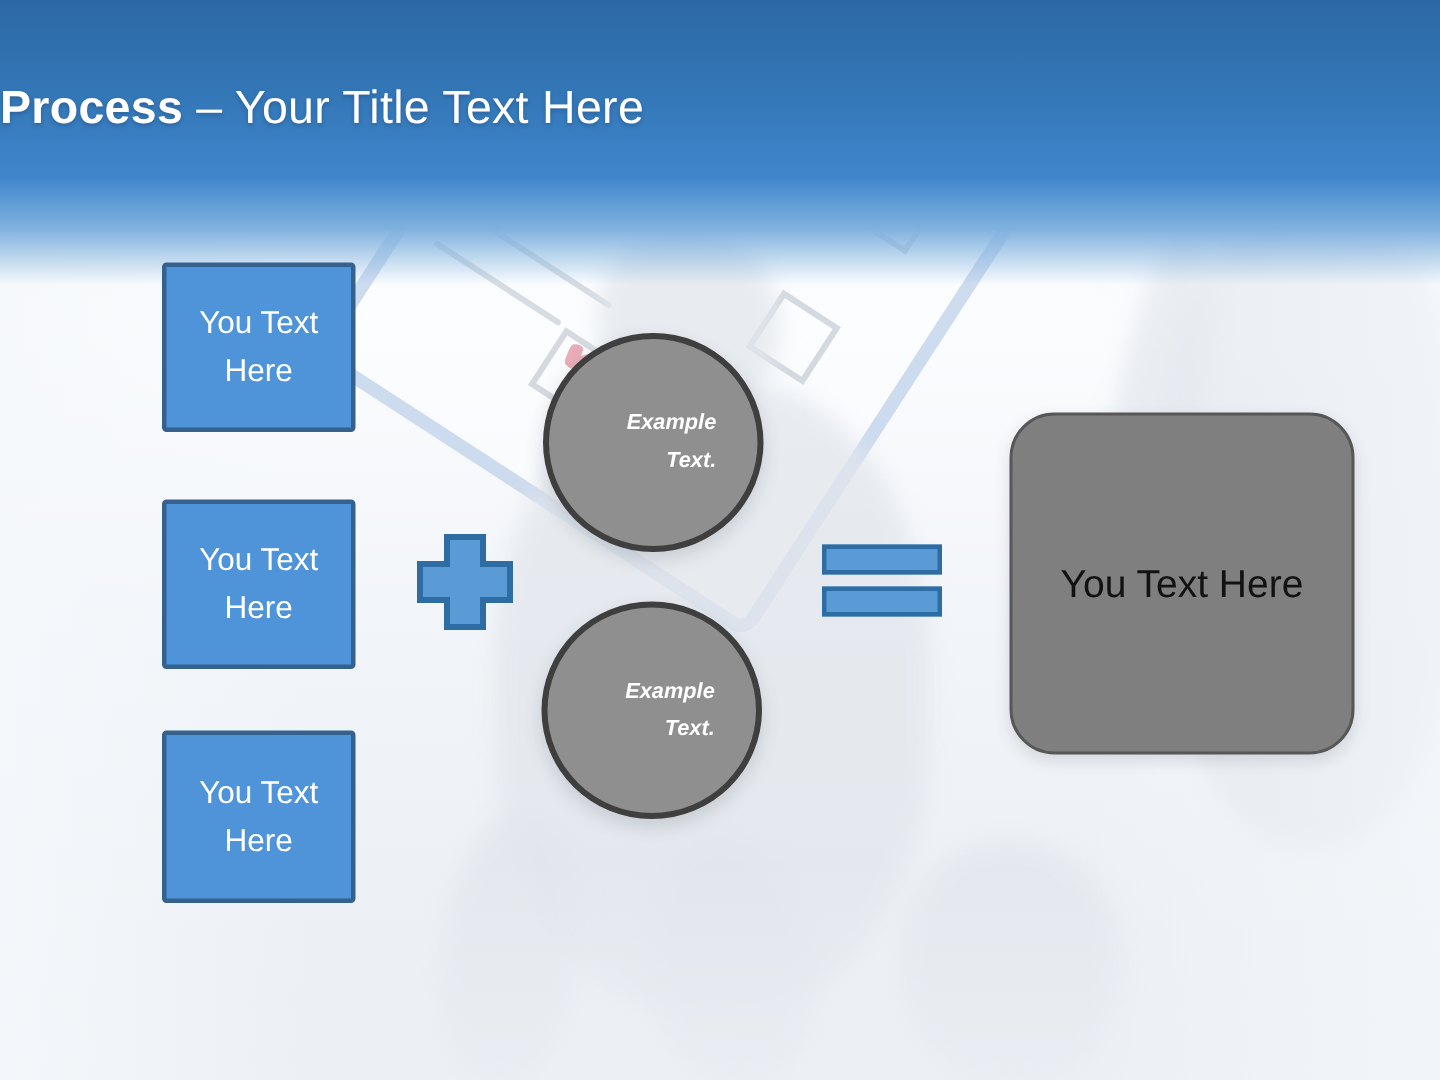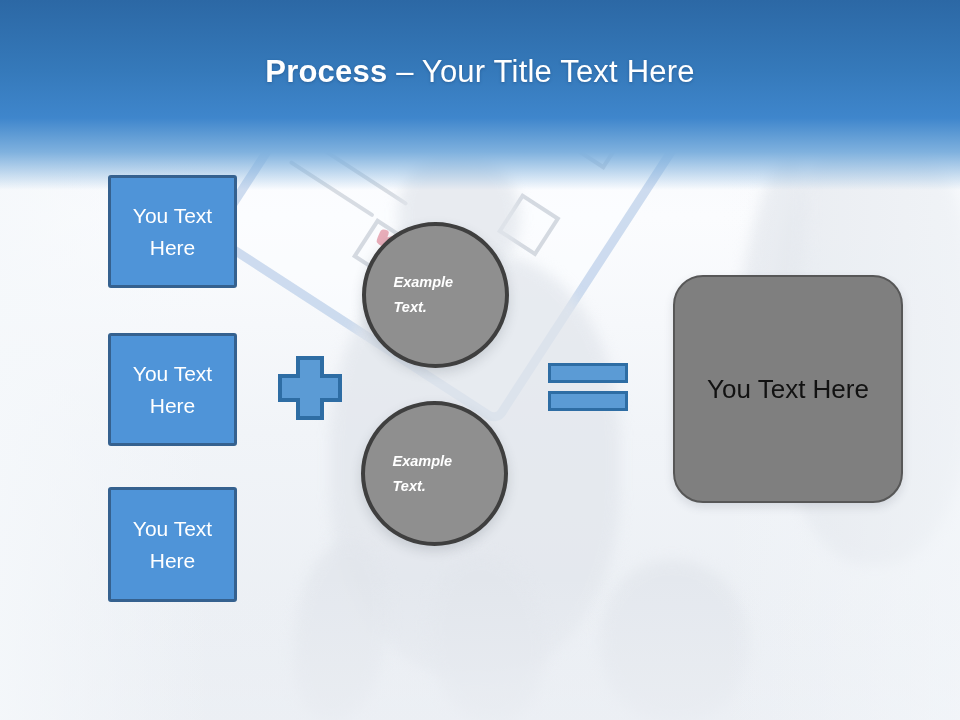--- a/index.html
+++ b/index.html
@@ -28,21 +28,21 @@
       linear-gradient(0deg, rgba(238,241,246,.55) 0%, rgba(238,241,246,0) 20%);
   }
 
   
   .header {
     position:absolute; left:0; top:0; width:960px; height:192px;
     background:linear-gradient(180deg, #2c68a5 0px, #3579ba 70px, #3f86cc 118px, #7fb1de 152px, rgba(240,246,252,0) 190px);
   }
   .title {
     position:absolute; top:54px; left:0; width:100%; margin:0;
-    text-align:center; color:#ffffff; font-size:31px; font-weight:400;
+    text-align:left; color:#ffffff; font-size:31px; font-weight:400;
     text-shadow:0 1px 3px rgba(20,50,90,.35); letter-spacing:.2px;
   }
   .title .t-bold { font-weight:700; }
 
   
   .ibox {
     position:absolute; left:108px; width:129px; box-sizing:border-box;
     background:#4f94d8; border:3px solid #35618f; border-radius:3px;
     display:flex; align-items:center; justify-content:center; text-align:center;
     color:#ffffff; font-size:21px; line-height:1.5;
@@ -58,21 +58,21 @@
   .equals .bar {
     width:80px; height:20px; box-sizing:border-box;
     background:#5b9bd5; border:3px solid #2e6da4;
   }
   .equals .bar + .bar { margin-top:8px; }
 
   
   .circle {
     position:absolute; box-sizing:border-box; border-radius:50%;
     background:#8f8f8f; border:4px solid #3f3f3f;
-    display:flex; align-items:center; justify-content:center; text-align:left;
+    display:flex; align-items:center; justify-content:center; text-align:right;
     color:#ffffff; font-weight:700; font-style:italic; font-size:14.5px; line-height:1.7;
     box-shadow:0 5px 12px rgba(60,70,85,.18);
   }
   .circle span { display:block; width:84px; }
   .circle1 { left:362px; top:222px; width:147px; height:146px; }
   .circle2 { left:361px; top:401px; width:147px; height:145px; }
 
   
   .result {
     position:absolute; left:673px; top:275px; width:230px; height:228px; box-sizing:border-box;

